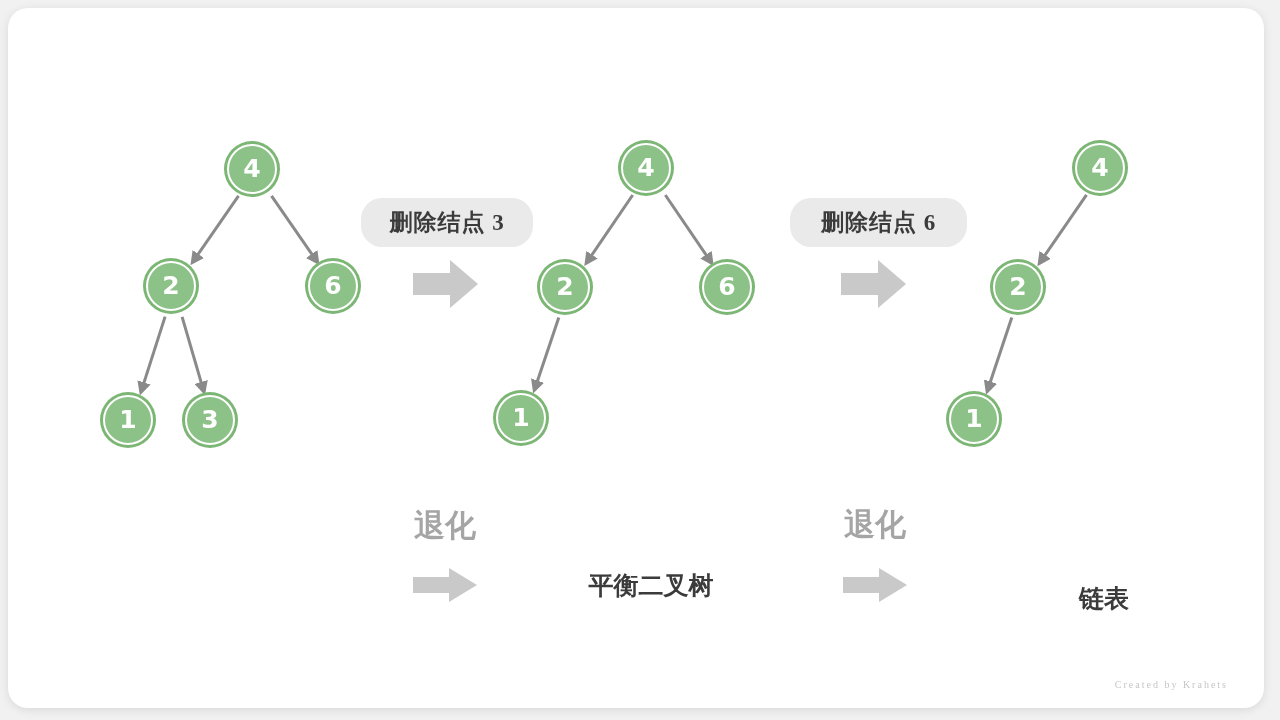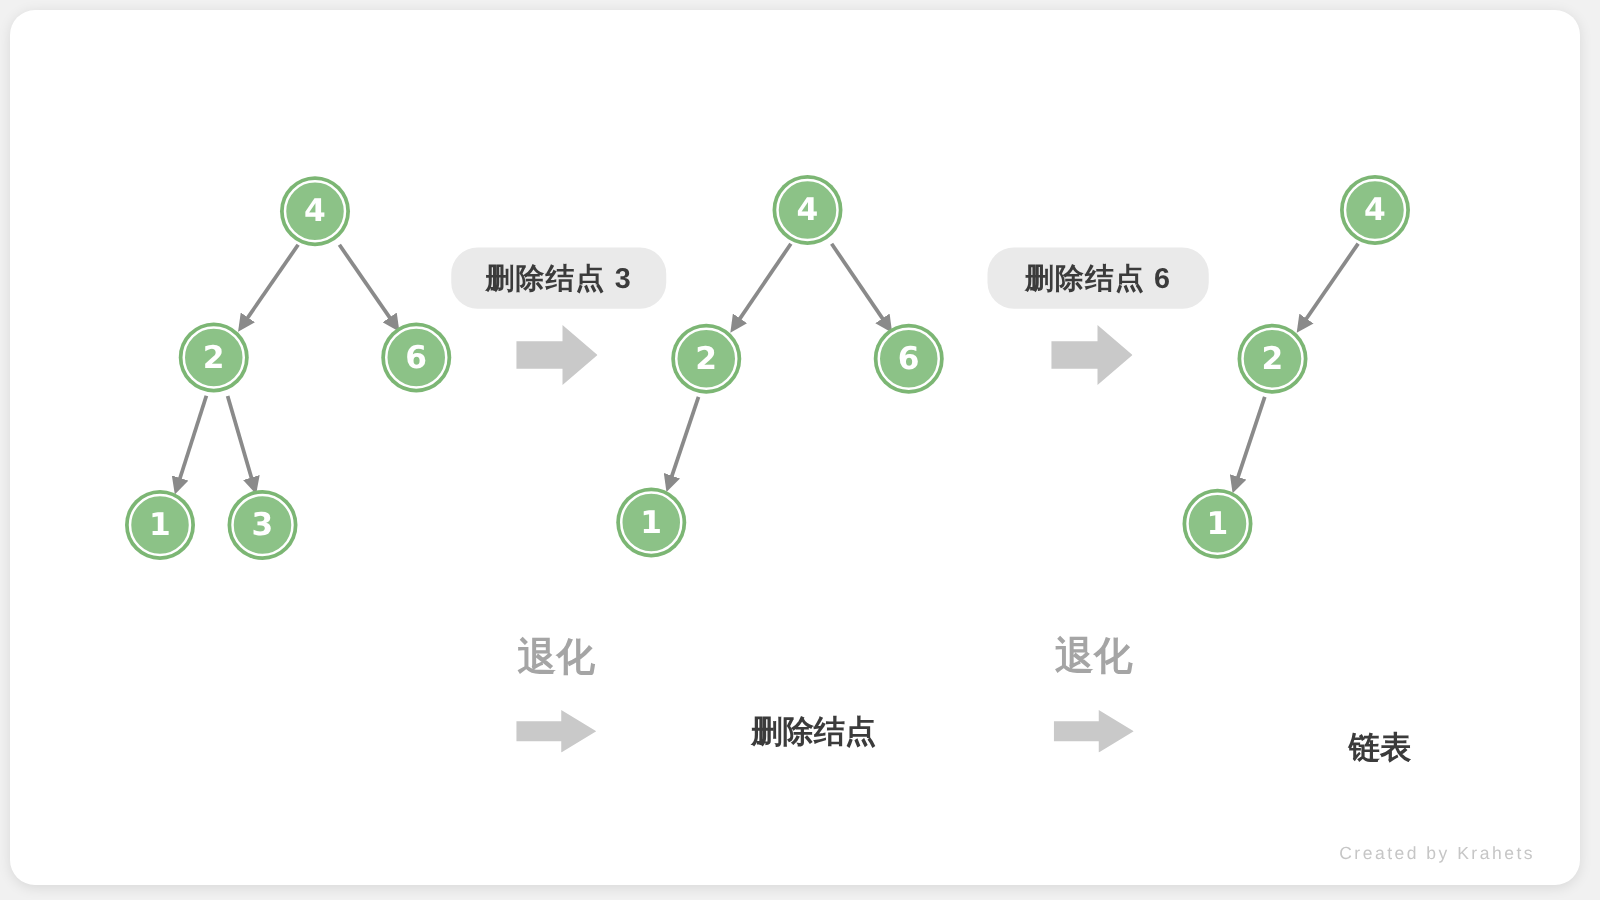--- a/index.html
+++ b/index.html
@@ -43,20 +43,21 @@
     height: 49px;
     background: #eaeaea;
     border-radius: 21px;
     color: #3b3b3b;
     font-size: 23px;
     font-weight: bold;
     line-height: 49px;
     text-align: center;
     letter-spacing: 1px;
     white-space: nowrap;
+    font-family: Liberation Serif, serif;
   }
   .box1 { left: 353px; top: 190px; width: 172px; }
   .box2 { left: 782px; top: 190px; width: 177px; }
   .fat-arrow { position: absolute; }
   .fat-arrow polygon { fill: #c9c9c9; }
   .t-arrow1 { left: 405px; top: 252px; }
   .t-arrow2 { left: 833px; top: 252px; }
   .d-arrow1 { left: 405px; top: 560px; }
   .d-arrow2 { left: 835px; top: 560px; }
   .stage-label {
@@ -72,23 +73,23 @@
     transform: translate(-50%, -50%);
     color: #a5a5a5;
     font-size: 31px;
     font-weight: bold;
     white-space: nowrap;
   }
   .credit {
     position: absolute;
     right: 36px; bottom: 18px;
     color: #c6c6c6;
-    font-size: 14px;
+    font-size: 10px;
     letter-spacing: 2px;
-    font-family: Liberation Sans, sans-serif;
+    font-family: Liberation Serif, serif;
     text-align: center;
   }
 </style>
 </head>
 <body>
 
 <div class="card">
 
   <svg class="edges" width="1280" height="720">
     <defs>
@@ -138,18 +139,18 @@
   <div class="degrade-label" style="left:437px; top:518px;">退化</div>
   <div class="degrade-label" style="left:867px; top:517px;">退化</div>
 
   <svg class="fat-arrow d-arrow1" width="64" height="34">
     <polygon points="0,9 36,9 36,0 64,17 36,34 36,25 0,25"></polygon>
   </svg>
   <svg class="fat-arrow d-arrow2" width="64" height="34">
     <polygon points="0,9 36,9 36,0 64,17 36,34 36,25 0,25"></polygon>
   </svg>
 
-  <div class="stage-label" style="left:643px; top:577px;">删除结点</div>
+  <div class="stage-label" style="left:643px; top:577px;">平衡二叉树</div>
   <div class="stage-label" style="left:1096px; top:590px;">链表</div>
 
   <div class="credit">Created by Krahets</div>
 
 </div>
 
 </body></html>

